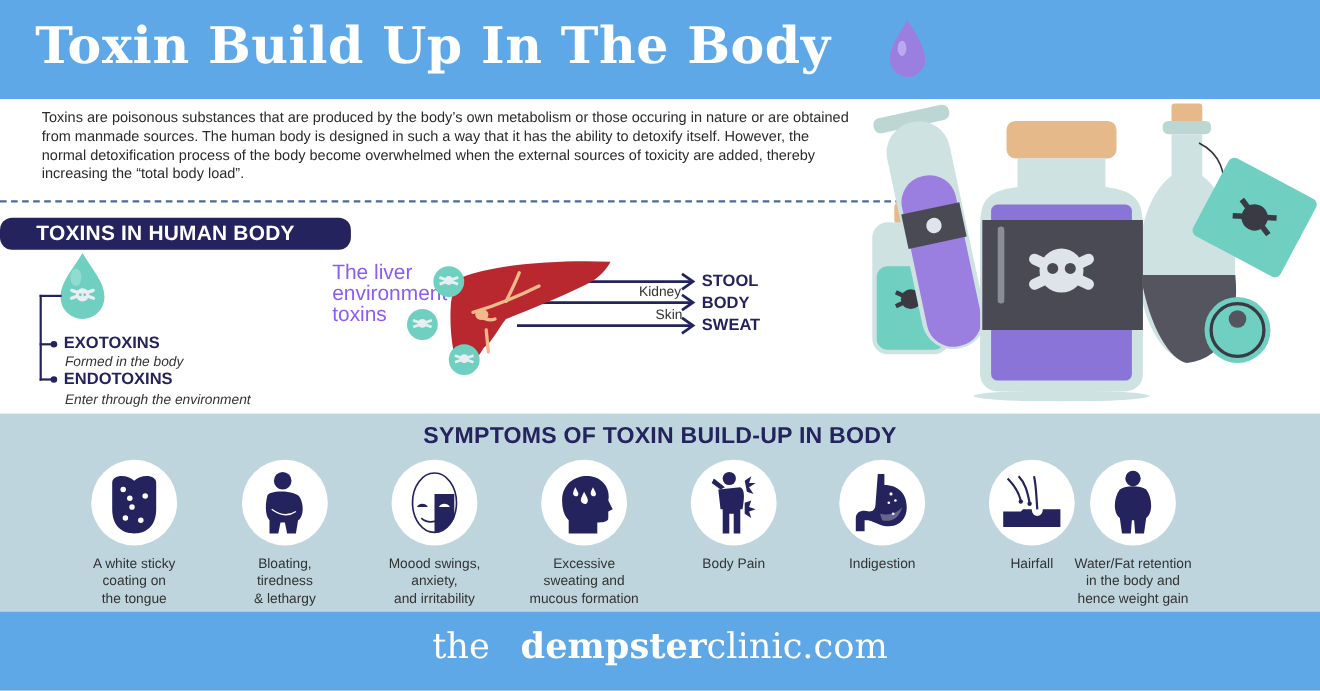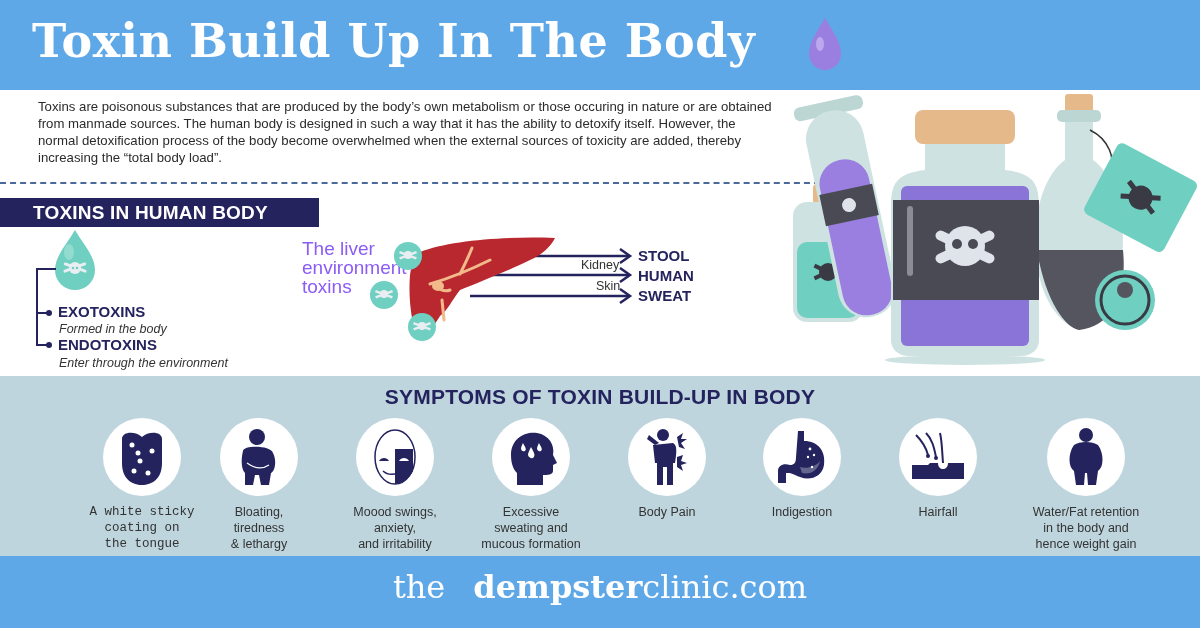--- a/index.html
+++ b/index.html
@@ -6,21 +6,21 @@
   html, body { width: 1200px; height: 628px; overflow: hidden; background: #ffffff; }
   body { position: relative; font-family: "Liberation Sans", sans-serif; color: #222; }
 
   .header-band { position: absolute; left: 0; top: 0; width: 1200px; height: 90px; background: #5fa8e8; }
   .header-title { position: absolute; left: 32px; top: 14px; font-family: "DejaVu Serif", serif; font-weight: bold; font-size: 46px; color: #ffffff; letter-spacing: 0.5px; }
 
   .intro { position: absolute; left: 38px; top: 98px; width: 740px; font-size: 13.2px; line-height: 17px; color: #2b2b2b; }
 
   .dashed-divider { position: absolute; left: 0; top: 182px; width: 820px; height: 0; border-top: 2px dashed #4a6a9c; }
 
-  .section-banner { position: absolute; left: 0; top: 198px; width: 319px; height: 29px; background: #24235e; }
+  .section-banner { position: absolute; left: 0; top: 198px; width: 319px; height: 29px; background: #24235e; border-radius: 11px; }
   .section-banner-text { position: absolute; left: 33px; top: 4px; font-size: 19px; font-weight: bold; color: #ffffff; letter-spacing: 0.2px; }
 
   .drop-icon { position: absolute; left: 53px; top: 228px; width: 44px; height: 64px; }
   .tree-line { position: absolute; background: #24235e; }
   .bullet-dot { position: absolute; width: 6px; height: 6px; border-radius: 50%; background: #24235e; }
   .toxin-type { position: absolute; font-size: 15px; font-weight: bold; color: #24235e; }
   .toxin-desc { position: absolute; font-size: 12.5px; font-style: italic; color: #333; }
 
   .liver-caption { position: absolute; left: 302px; top: 239px; font-size: 19px; line-height: 19px; color: #8b5cf6; }
   .liver-svg { position: absolute; left: 360px; top: 230px; width: 350px; height: 120px; }
@@ -113,21 +113,21 @@
       <rect x="15" y="63" width="18" height="2.5" transform="rotate(-20 24 64)"></rect>
     <circle cx="62" cy="96" r="4"></circle>
       <rect x="53" y="95" width="18" height="2.5" transform="rotate(20 62 96)"></rect>
       <rect x="53" y="95" width="18" height="2.5" transform="rotate(-20 62 96)"></rect>
   </g>
 </svg>
 
 <div class="route-label" style="left:581px;top:258px;">Kidney</div>
 <div class="route-label" style="left:596px;top:279px;">Skin</div>
 <div class="output-label" style="left:638px;top:247px;">STOOL</div>
-<div class="output-label" style="left:638px;top:267px;">HUMAN</div>
+<div class="output-label" style="left:638px;top:267px;">BODY</div>
 <div class="output-label" style="left:638px;top:287px;">SWEAT</div>
 
 <svg class="bottles-svg" viewBox="0 0 425 355">
 
   <path d="M50 8 C58 22 66 32 66 44 A16 16 0 0 1 34 44 C34 32 42 22 50 8 Z" fill="#9a7fe0"></path>
   <ellipse cx="45" cy="34" rx="4" ry="7" fill="#c4b3f2" opacity="0.8"></ellipse>
 
   <rect x="38" y="174" width="22" height="20" rx="4" fill="#e6b98a"></rect>
   <rect x="18" y="192" width="70" height="120" rx="14" fill="#cfe2e2"></rect>
   <rect x="22" y="232" width="62" height="76" rx="10" fill="#6fcfc0"></rect>
@@ -177,21 +177,21 @@
     <rect x="158" y="232" width="64" height="10" rx="5" transform="rotate(-25 190 237)"></rect>
   </g>
   <circle cx="182" cy="234" r="5" fill="#4a4a54"></circle>
   <circle cx="198" cy="234" r="5" fill="#4a4a54"></circle>
   <ellipse cx="190" cy="350" rx="80" ry="5" fill="#cfe2e2"></ellipse>
 </svg>
 
 <div class="symptoms-band"></div>
 <div class="symptoms-title">SYMPTOMS OF TOXIN BUILD-UP IN BODY</div>
 
-<div class="symptom" style="left:72px;font-family:Liberation Mono, monospace;">
+<div class="symptom" style="left:52px;">
   <div class="symptom-circle">
     <svg viewBox="0 0 60 60">
       <path d="M10 12 C10 4 24 4 30 10 C36 4 50 4 50 12 L50 36 C50 52 40 58 30 58 C20 58 10 52 10 36 Z" fill="#24235e"></path>
       <g fill="#fff">
           <circle cx="20" cy="18" r="2.5"></circle>
           <circle cx="26" cy="26" r="2.5"></circle>
           <circle cx="40" cy="24" r="2.5"></circle>
           <circle cx="28" cy="34" r="2.5"></circle>
           <circle cx="22" cy="44" r="2.5"></circle>
           <circle cx="36" cy="46" r="2.5"></circle>
@@ -297,21 +297,21 @@
       <path d="M32 6 C34 14 34 24 35 36" stroke="#24235e" stroke-width="2" fill="none"></path>
       <circle cx="20" cy="29" r="2" fill="#24235e"></circle>
         <circle cx="28" cy="31" r="2" fill="#24235e"></circle>
     </svg>
   </div>
   <div class="symptom-label">
     <div>Hairfall</div>
   </div>
 </div>
 
-<div class="symptom" style="left:1016px;">
+<div class="symptom" style="left:960px;">
   <div class="symptom-circle">
     <svg viewBox="0 0 60 60">
       <circle cx="30" cy="8" r="7" fill="#24235e"></circle>
       <path d="M18 18 C24 14 36 14 42 18 C48 26 48 40 42 44 L40 58 L32 58 L31 46 L29 46 L28 58 L20 58 L18 44 C12 40 12 26 18 18 Z" fill="#24235e"></path>
     </svg>
   </div>
   <div class="symptom-label">
     <div>Water/Fat retention</div>
     <div>in the body and</div>
     <div>hence weight gain</div>

